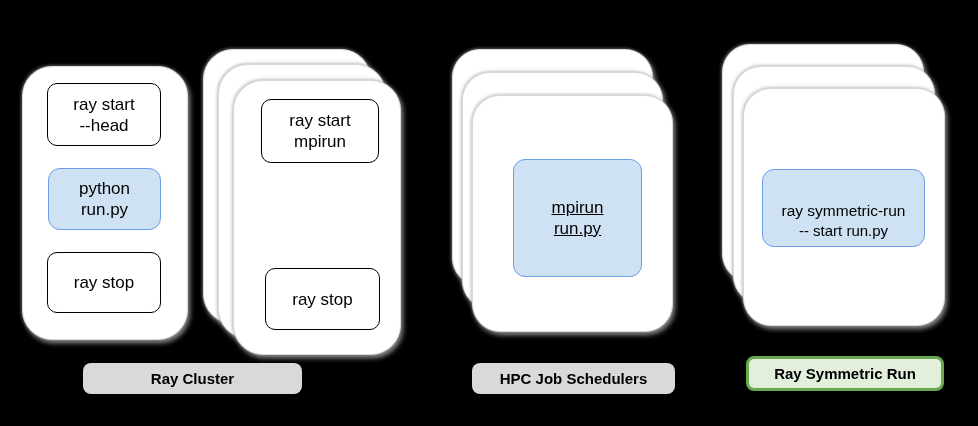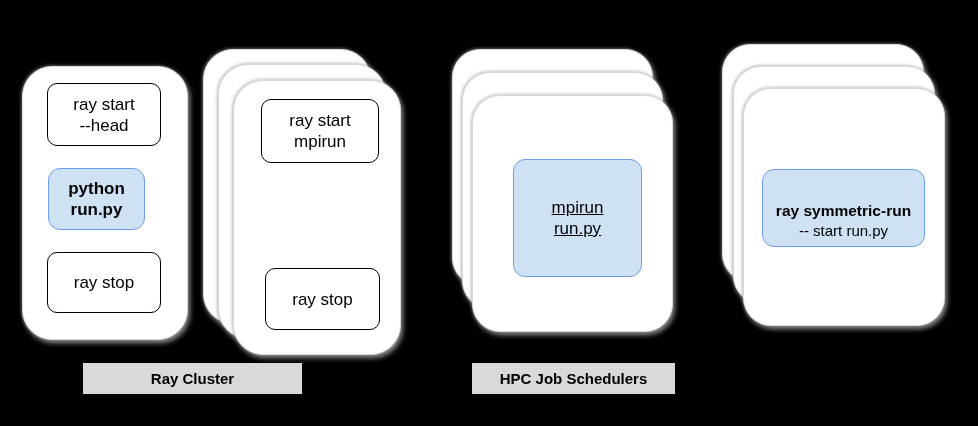--- a/index.html
+++ b/index.html
@@ -58,38 +58,38 @@
     text-align: center;
     font-size: 17px;
     line-height: 21px;
   }
   .cmd.blue {
     background: var(--blue-fill, #cfe2f3);
     border: 1.5px solid var(--blue-border, #6d9eeb);
     border-radius: 12px;
   }
   .b1 { left: 47px;  top: 83px;  width: 114px; height: 63px; }
-  .b2 { left: 48px;  top: 168px; width: 97px; height: 62px; font-weight: bold; }
+  .b2 { left: 48px;  top: 168px; width: 113px; height: 62px; }
   .b3 { left: 47px;  top: 252px; width: 114px; height: 61px; }
   .b4 { left: 261px; top: 99px;  width: 118px; height: 64px; }
   .b5 { left: 265px; top: 268px; width: 115px; height: 62px; }
   .b6 { left: 513px; top: 159px; width: 129px; height: 118px; text-decoration: underline; }
   .b7 { left: 762px; top: 169px; width: 163px; height: 78px; font-size: 15px; line-height: 20px; }
-  .b7 .bold-line { font-weight: bold; font-size: 15.5px; margin-top: 26px; }
+  .b7 .bold-line { font-weight: normal; font-size: 15.5px; margin-top: 26px; }
 
   
   .badge {
     position: absolute;
     box-sizing: border-box;
     display: flex;
     align-items: center;
     justify-content: center;
     font-weight: bold;
     font-size: 15px;
-    border-radius: 0;
+    border-radius: 8px;
   }
   .badge.gray { background: var(--gray-badge, #d9d9d9); }
   .badge.green {
     background: var(--green-fill, #e2efda);
     border: 3px solid var(--green-border, #6aa84f);
     border-radius: 8px;
   }
   .lb1 { left: 83px;  top: 363px; width: 219px; height: 31px; }
   .lb2 { left: 472px; top: 363px; width: 203px; height: 31px; align-items: center; }
   .lb3 { left: 746px; top: 356px; width: 198px; height: 35px; }
@@ -142,14 +142,17 @@
     <span class="bold-line">ray symmetric-run</span>
     <span>-- start run.py</span>
   </div>
 
   <div class="badge gray lb1">
     <span>Ray Cluster</span>
   </div>
   <div class="badge gray lb2">
     <span>HPC Job Schedulers</span>
   </div>
+  <div class="badge green lb3">
+    <span>Ray Symmetric Run</span>
+  </div>
 
 </div>
 
 </body></html>

